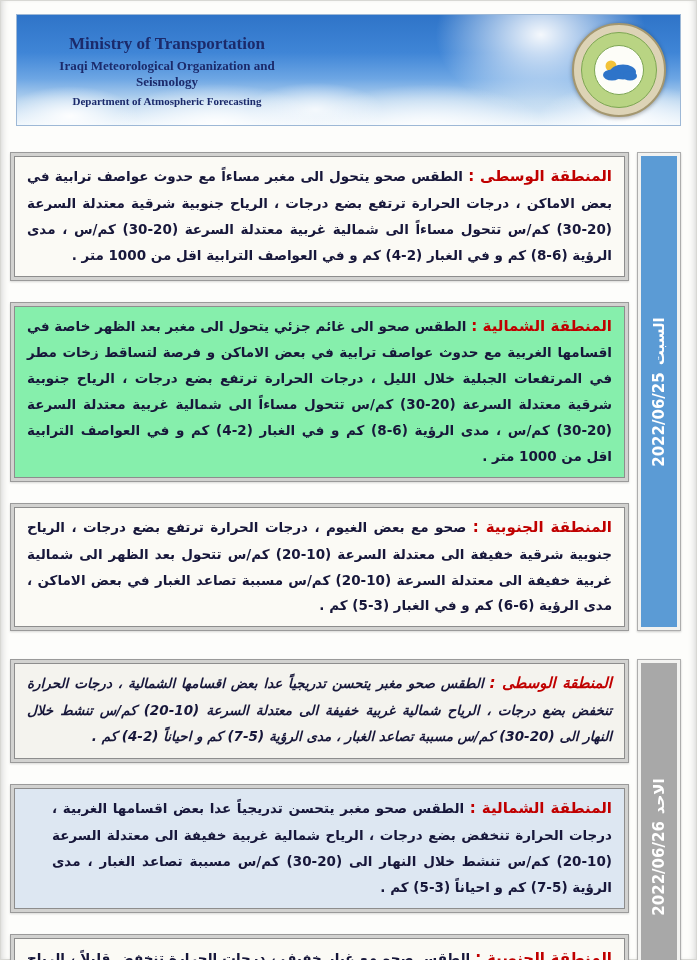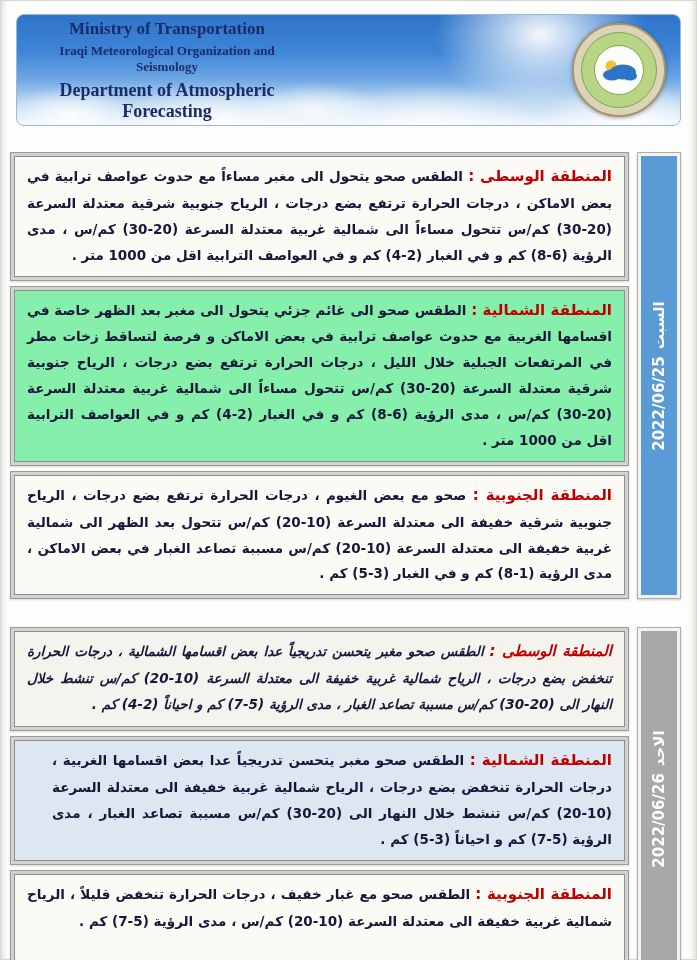--- a/index.html
+++ b/index.html
@@ -7,52 +7,52 @@
   .page {
     width:697px; height:960px; margin:0 auto; position:relative;
     background:#fdfdfb; overflow:hidden;
     font-family:"DejaVu Sans","Liberation Sans",sans-serif;
     box-shadow: inset 0 0 0 1px #d8d8d4, inset 6px 0 8px -6px #bbb, inset -6px 0 8px -6px #bbb;
   }
 
   
   .banner {
     margin:14px 16px 0 16px; height:112px; position:relative; overflow:hidden;
-    border:1px solid #9db8d6; border-radius:8px;
+    border:1px solid #9db8d6; border-radius:0;
     background:
       radial-gradient(150px 110px at 79% 18%, rgba(255,255,255,.95), rgba(255,255,255,0) 70%),
       radial-gradient(90px 40px at 8% 92%, rgba(255,255,255,.95), rgba(255,255,255,0) 75%),
       radial-gradient(140px 55px at 30% 100%, rgba(255,255,255,.95), rgba(255,255,255,0) 75%),
       radial-gradient(160px 60px at 62% 104%, rgba(255,255,255,.9), rgba(255,255,255,0) 75%),
       radial-gradient(120px 50px at 92% 96%, rgba(255,255,255,.92), rgba(255,255,255,0) 75%),
       radial-gradient(90px 36px at 45% 86%, rgba(255,255,255,.8), rgba(255,255,255,0) 75%),
       linear-gradient(180deg,#2f74c8 0%, #3f85d6 34%, #6da6e4 58%, #b7d4ef 78%, #eef6fc 100%);
   }
   .banner-row { position:relative; height:100%; display:flex; align-items:center; justify-content:space-between; padding:0 14px; }
   .hdr-en { width:272px; text-align:center; color:#1b2a6b; font-family:"Liberation Serif","DejaVu Serif",serif; font-weight:bold; }
   .hdr-en .l1 { font-size:17px; }
   .hdr-en .l2 { font-size:13px; margin-top:4px; }
-  .hdr-en .l3 { font-size:18px; margin-top:5px; }
+  .hdr-en .l3 { font-size:11px; margin-top:5px; }
   .hdr-ar { width:258px; text-align:center; color:#14235e; font-weight:bold; direction:rtl; }
   .hdr-ar .l1 { font-size:15px; }
   .hdr-ar .l2 { font-size:13.5px; margin-top:4px; }
   .hdr-ar .l3 { font-size:16px; margin-top:6px; }
 
   .logo { width:94px; height:94px; border-radius:50%; background:#ddd3b6; border:2px solid #a4976f;
           display:flex; align-items:center; justify-content:center; box-shadow:0 1px 4px rgba(0,0,0,.35); }
   .logo-ring { width:76px; height:76px; border-radius:50%; background:#b9d483; border:1px solid #7da653;
                display:flex; align-items:center; justify-content:center; }
   .logo-core { width:50px; height:50px; border-radius:50%; background:#fdfdf8; border:1px solid #7da653;
                display:flex; align-items:center; justify-content:center; }
 
   
   .section { display:flex; gap:8px; margin:0 16px 0 10px; }
   .section-sat { margin-top:26px; }
   .section-sun { margin-top:28px; }
-  .blocks { flex:1; display:flex; flex-direction:column; gap:5px; }
+  .blocks { flex:1; display:flex; flex-direction:column; gap:21px; }
   .block { border:1px solid #9a9a9a; background:#d2d2d0; padding:3px; box-shadow:0 1px 2px rgba(0,0,0,.15); }
   .block-inner { border:1px solid #8d8d8d; background:#fbfaf5; padding:5px 12px 7px 12px; height:100%; }
   .section-sat .block:nth-child(2) .block-inner { background:#86efac; }
   .section-sun .block:nth-child(2) .block-inner { background:#dde7f2; }
   .section-sun .block:nth-child(1) .block-inner { background:#f4f3ee; }
   .fc-text { direction:rtl; text-align:justify; font-size:13.5px; font-weight:bold; color:#17173a; line-height:1.92; }
   .region { color:#c00000; font-size:15px; }
   .b-sat-1 .block-inner { min-height:86px; }
   .b-sat-2 .block-inner { min-height:118px; }
   .b-sat-3 .block-inner { min-height:88px; }
@@ -102,21 +102,21 @@
           <p class="fc-text"><span class="region">المنطقة الوسطى :</span> <span>الطقس صحو يتحول الى مغبر مساءاً مع حدوث عواصف ترابية في بعض الاماكن ، درجات الحرارة ترتفع بضع درجات ، الرياح جنوبية شرقية معتدلة السرعة (20-30) كم/س تتحول مساءاً الى شمالية غربية معتدلة السرعة (20-30) كم/س ، مدى الرؤية (6-8) كم و في الغبار (2-4) كم و في العواصف الترابية اقل من 1000 متر .</span></p>
         </div>
       </div>
       <div class="block b-sat-2">
         <div class="block-inner">
           <p class="fc-text"><span class="region">المنطقة الشمالية :</span> <span>الطقس صحو الى غائم جزئي يتحول الى مغبر بعد الظهر خاصة في اقسامها الغربية مع حدوث عواصف ترابية في بعض الاماكن و فرصة لتساقط زخات مطر في المرتفعات الجبلية خلال الليل ، درجات الحرارة ترتفع بضع درجات ، الرياح جنوبية شرقية معتدلة السرعة (20-30) كم/س تتحول مساءاً الى شمالية غربية معتدلة السرعة (20-30) كم/س ، مدى الرؤية (6-8) كم و في الغبار (2-4) كم و في العواصف الترابية اقل من 1000 متر .</span></p>
         </div>
       </div>
       <div class="block b-sat-3">
         <div class="block-inner">
-          <p class="fc-text"><span class="region">المنطقة الجنوبية :</span> <span>صحو مع بعض الغيوم ، درجات الحرارة ترتفع بضع درجات ، الرياح جنوبية شرقية خفيفة الى معتدلة السرعة (10-20) كم/س تتحول بعد الظهر الى شمالية غربية خفيفة الى معتدلة السرعة (10-20) كم/س مسببة تصاعد الغبار في بعض الاماكن ، مدى الرؤية (1-8) كم و في الغبار (3-5) كم .</span></p>
+          <p class="fc-text"><span class="region">المنطقة الجنوبية :</span> <span>صحو مع بعض الغيوم ، درجات الحرارة ترتفع بضع درجات ، الرياح جنوبية شرقية خفيفة الى معتدلة السرعة (10-20) كم/س تتحول بعد الظهر الى شمالية غربية خفيفة الى معتدلة السرعة (10-20) كم/س مسببة تصاعد الغبار في بعض الاماكن ، مدى الرؤية (6-6) كم و في الغبار (3-5) كم .</span></p>
         </div>
       </div>
     </div>
     <div class="daybar">
       <div class="daybar-fill sat">
         <div class="daybar-label"><span>السبت</span><span class="date">2022/06/25</span></div>
       </div>
     </div>
   </div>
 

